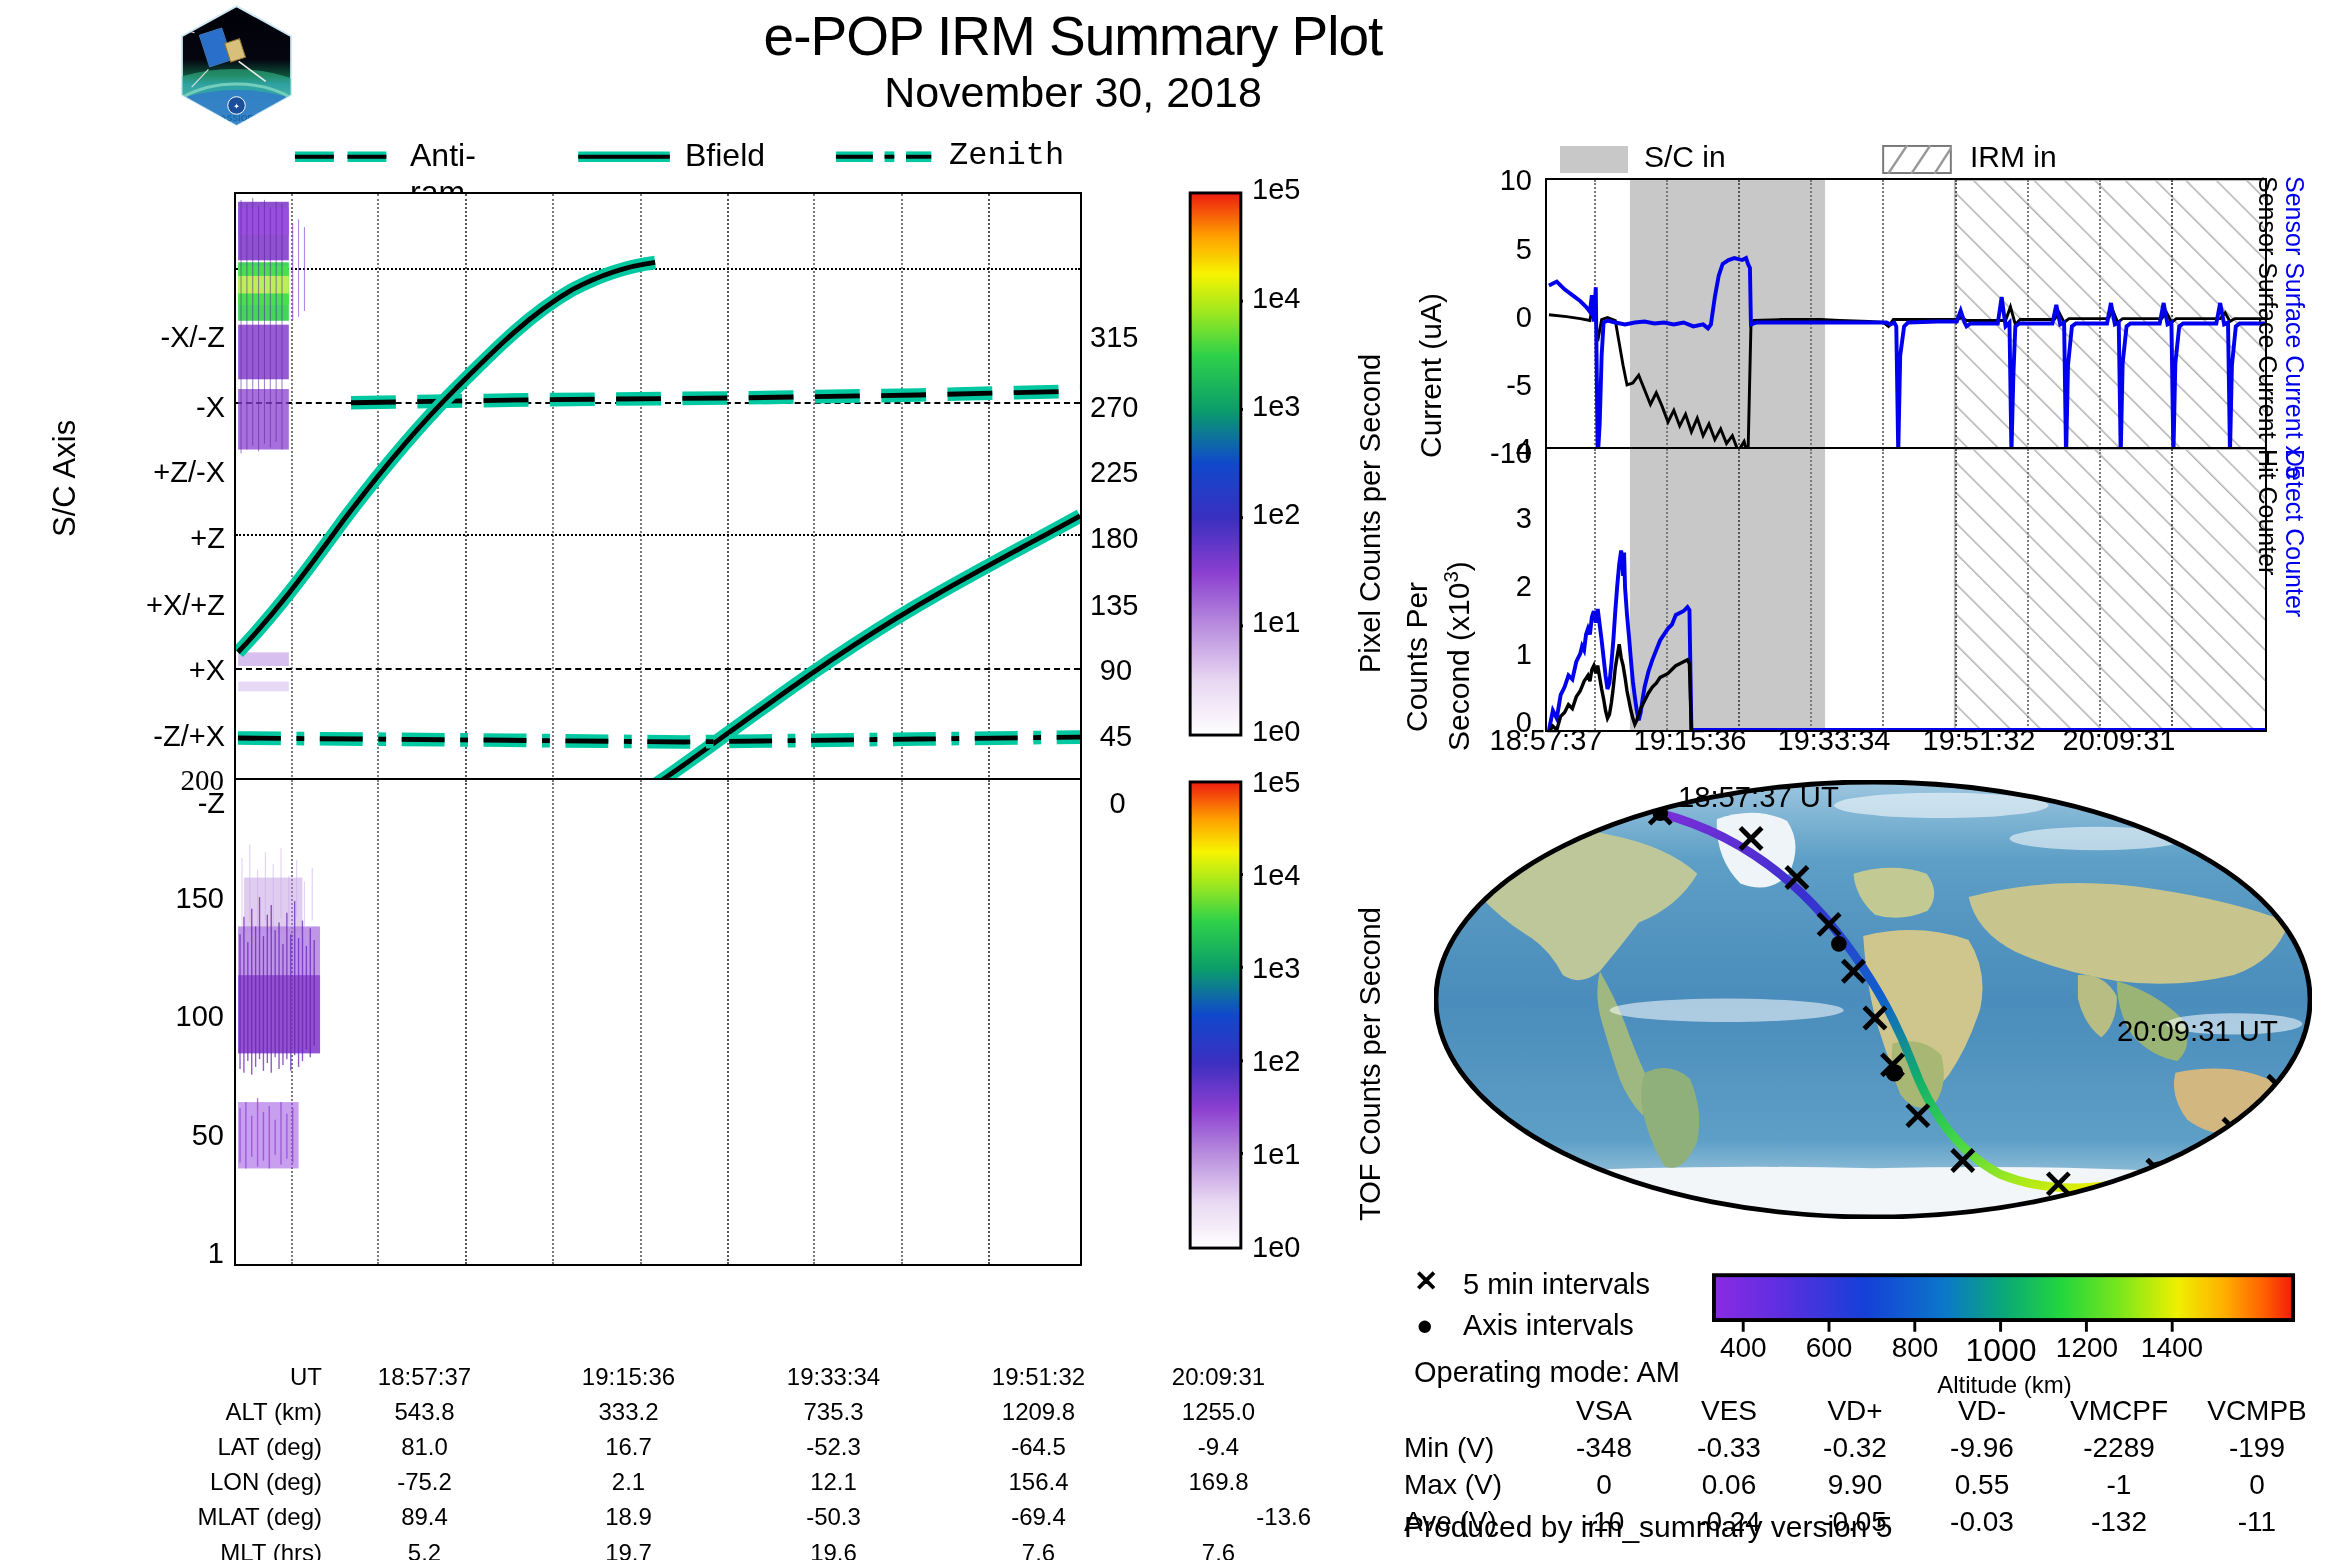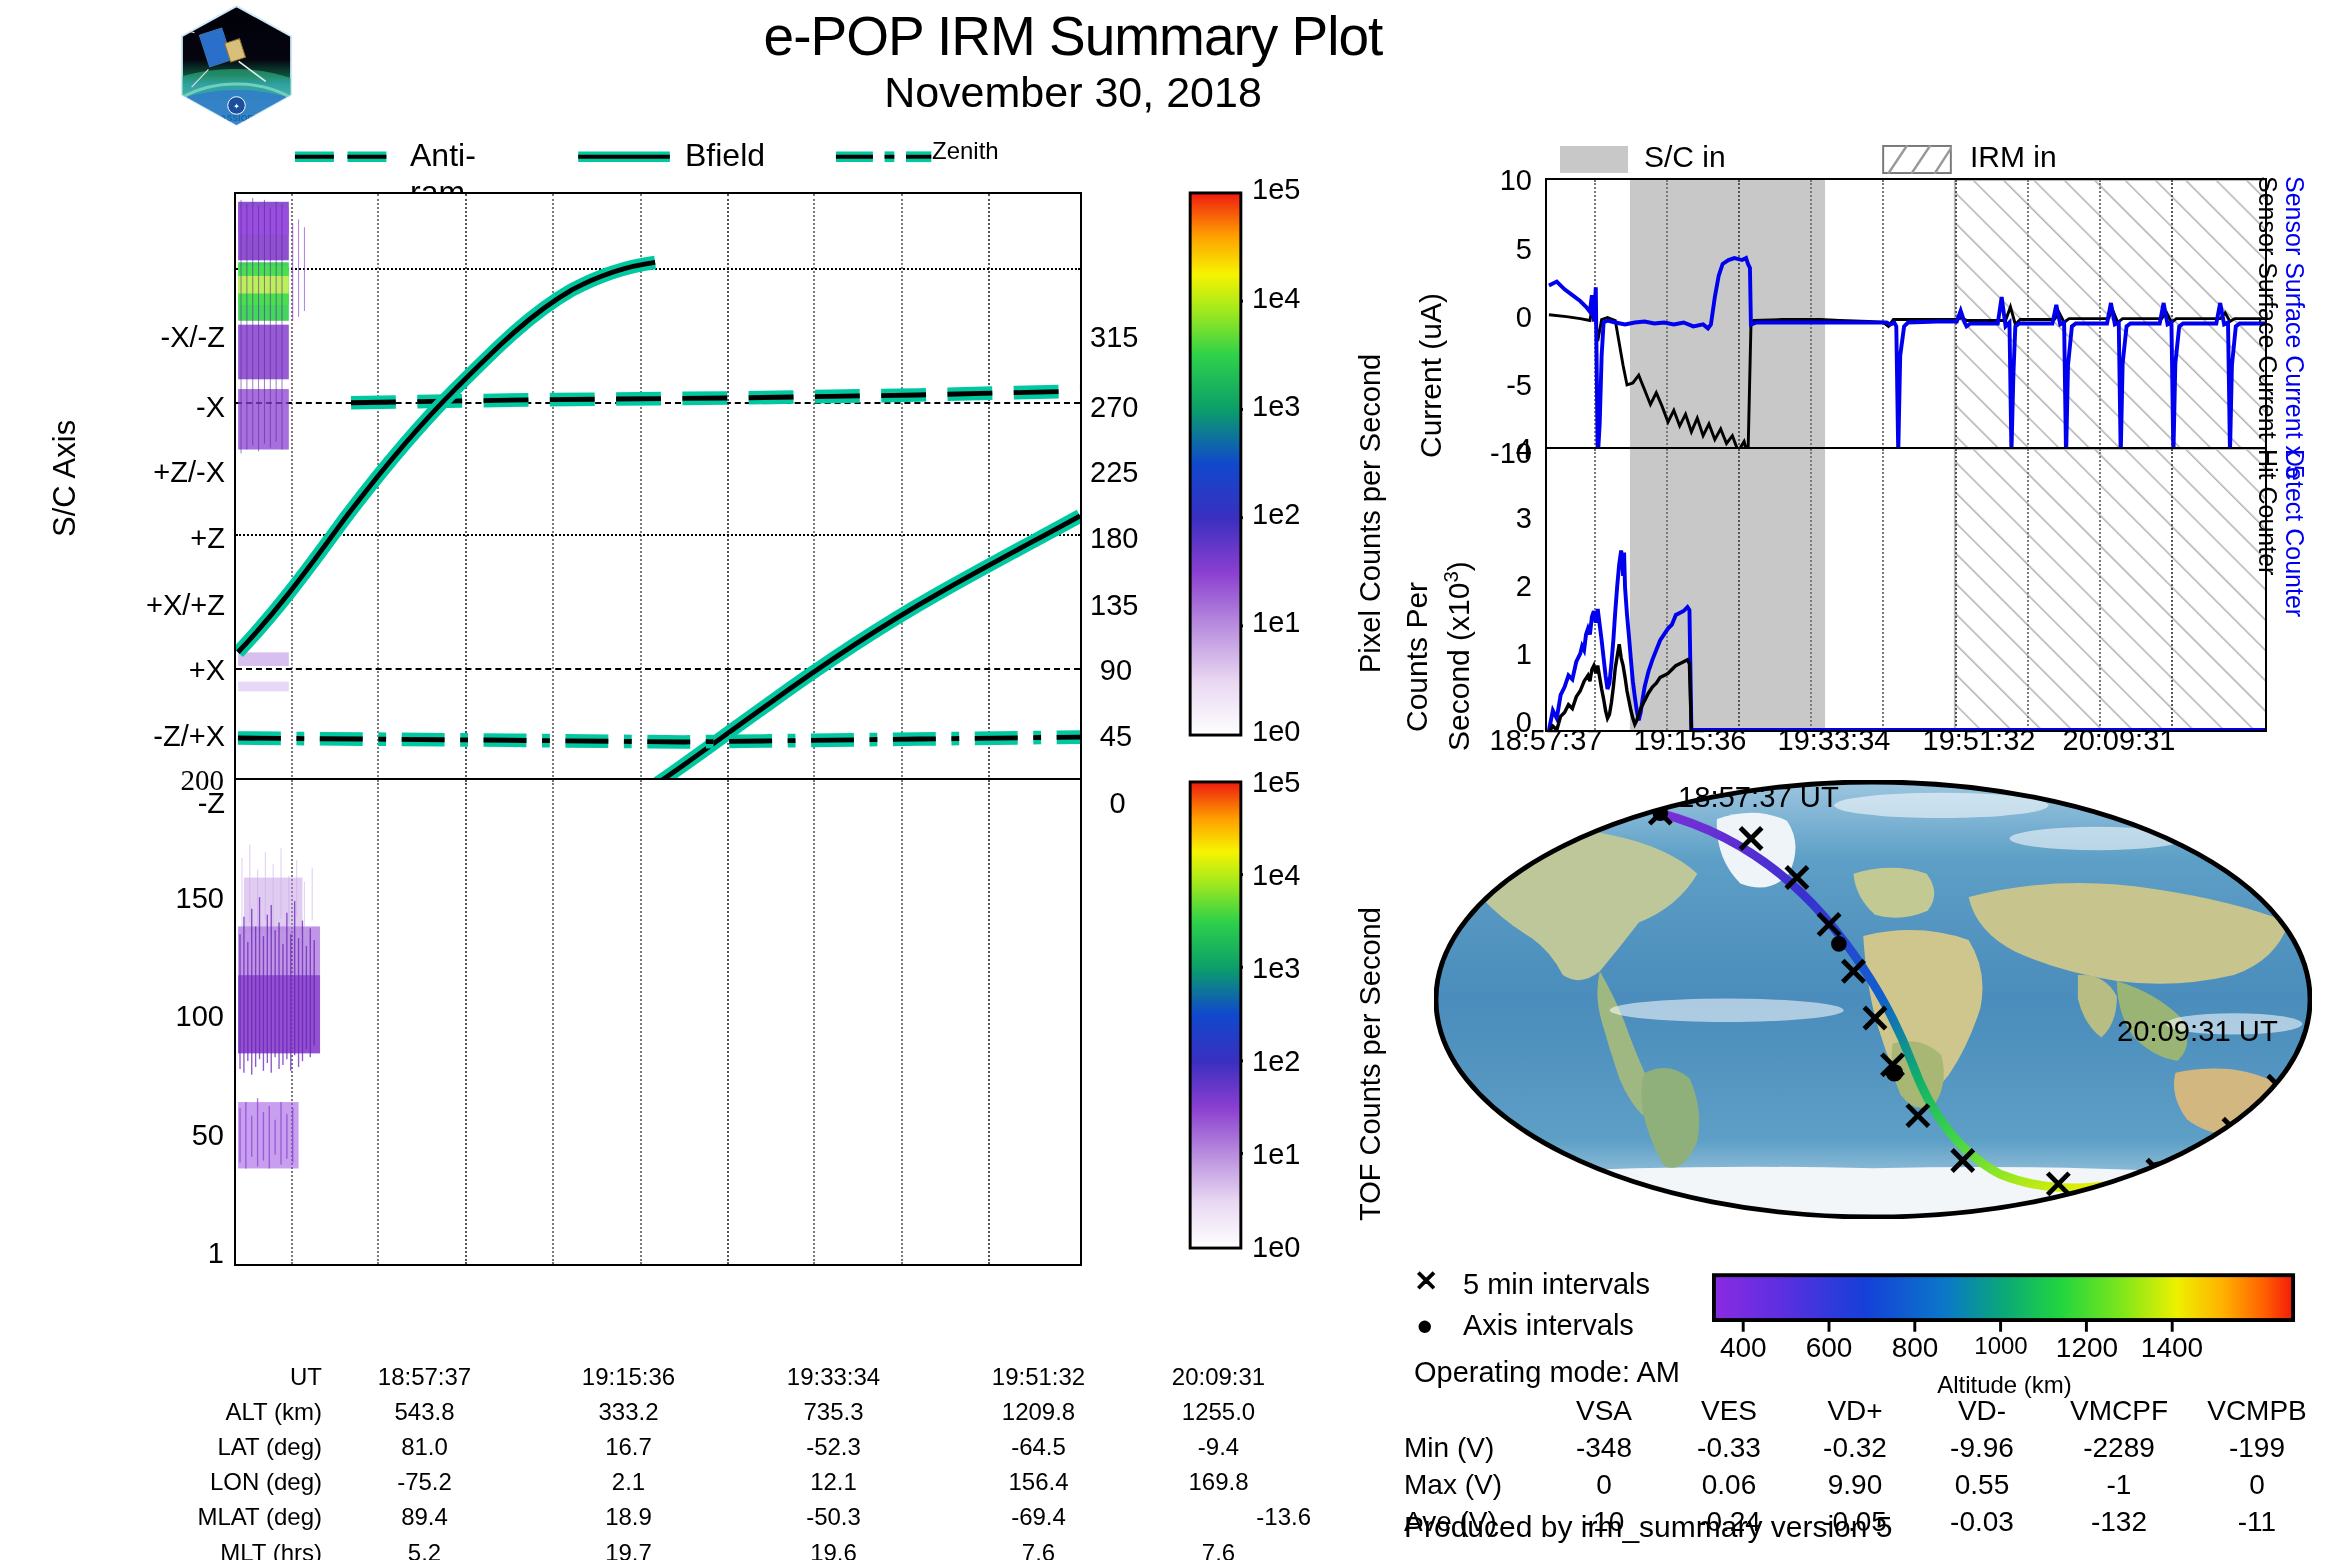--- a/index.html
+++ b/index.html
@@ -79,21 +79,21 @@
   </div>
   <div class="abs" style="left:541px;top:0;">
     <svg class="abs" width="107" height="19.5" style="left:0;top:5.9px;" viewBox="0 0 110 20">
       <line x1="2" y1="10" x2="40" y2="10" stroke="#00c8a0" stroke-width="11"></line>
       <line x1="52" y1="10" x2="62" y2="10" stroke="#00c8a0" stroke-width="11"></line>
       <line x1="74" y1="10" x2="100" y2="10" stroke="#00c8a0" stroke-width="11"></line>
       <line x1="2" y1="10" x2="40" y2="10" stroke="#000" stroke-width="4"></line>
       <line x1="52" y1="10" x2="62" y2="10" stroke="#000" stroke-width="4"></line>
       <line x1="74" y1="10" x2="100" y2="10" stroke="#000" stroke-width="4"></line>
     </svg>
-    <span class="abs" style="left:98px;top:-3.9px;font-size:24px;">Zenith</span>
+    <span class="abs" style="left:115px;top:-3.9px;font-size:32px;font-family:Liberation Mono, monospace;">Zenith</span>
   </div>
 </div>
 
 <div class="abs" style="left:0;top:176px;width:1170px;height:595px;">
   <div class="abs rot90" style="left:47px;top:361px;font-size:31px;">S/C Axis</div>
 
   <div class="abs" style="left:98px;top:0;width:127px;height:595px;">
     <div class="abs" style="left:0;top:145px;width:127px;text-align:right;font-size:29px;">-X/-Z</div>
     <div class="abs" style="left:0;top:215px;width:127px;text-align:right;font-size:29px;">-X</div>
     <div class="abs" style="left:0;top:280px;width:127px;text-align:right;font-size:29px;">+Z/-X</div>
@@ -692,21 +692,21 @@
       <line x1="120" y1="48" x2="120" y2="60"></line>
       <line x1="208" y1="48" x2="208" y2="60"></line>
       <line x1="296" y1="48" x2="296" y2="60"></line>
       <line x1="384" y1="48" x2="384" y2="60"></line>
       <line x1="472" y1="48" x2="472" y2="60"></line>
     </g>
   </svg>
   <div class="abs" style="left:-11.7px;top:59px;width:86px;text-align:center;font-size:28px;">400</div>
   <div class="abs" style="left:74px;top:59px;width:86px;text-align:center;font-size:28px;">600</div>
   <div class="abs" style="left:160px;top:59px;width:86px;text-align:center;font-size:28px;">800</div>
-  <div class="abs" style="left:246px;top:59px;width:86px;text-align:center;font-size:24px;">1000</div>
+  <div class="abs" style="left:246px;top:59px;width:86px;text-align:center;font-size:32px;">1000</div>
   <div class="abs" style="left:332px;top:59px;width:86px;text-align:center;font-size:28px;">1200</div>
   <div class="abs" style="left:417px;top:59px;width:86px;text-align:center;font-size:28px;">1400</div>
   <div class="abs" style="left:107px;top:98px;width:371px;text-align:center;font-size:24px;">Altitude (km)</div>
 </div>
 
 <div class="abs" style="left:1404px;top:1395px;width:917px;height:137px;font-size:28px;">
   <div class="tblcell" style="left:127px;top:0;width:146px;text-align:center;">VSA</div>
   <div class="tblcell" style="left:252px;top:0;width:146px;text-align:center;">VES</div>
   <div class="tblcell" style="left:378px;top:0;width:146px;text-align:center;">VD+</div>
   <div class="tblcell" style="left:505px;top:0;width:146px;text-align:center;">VD-</div>

